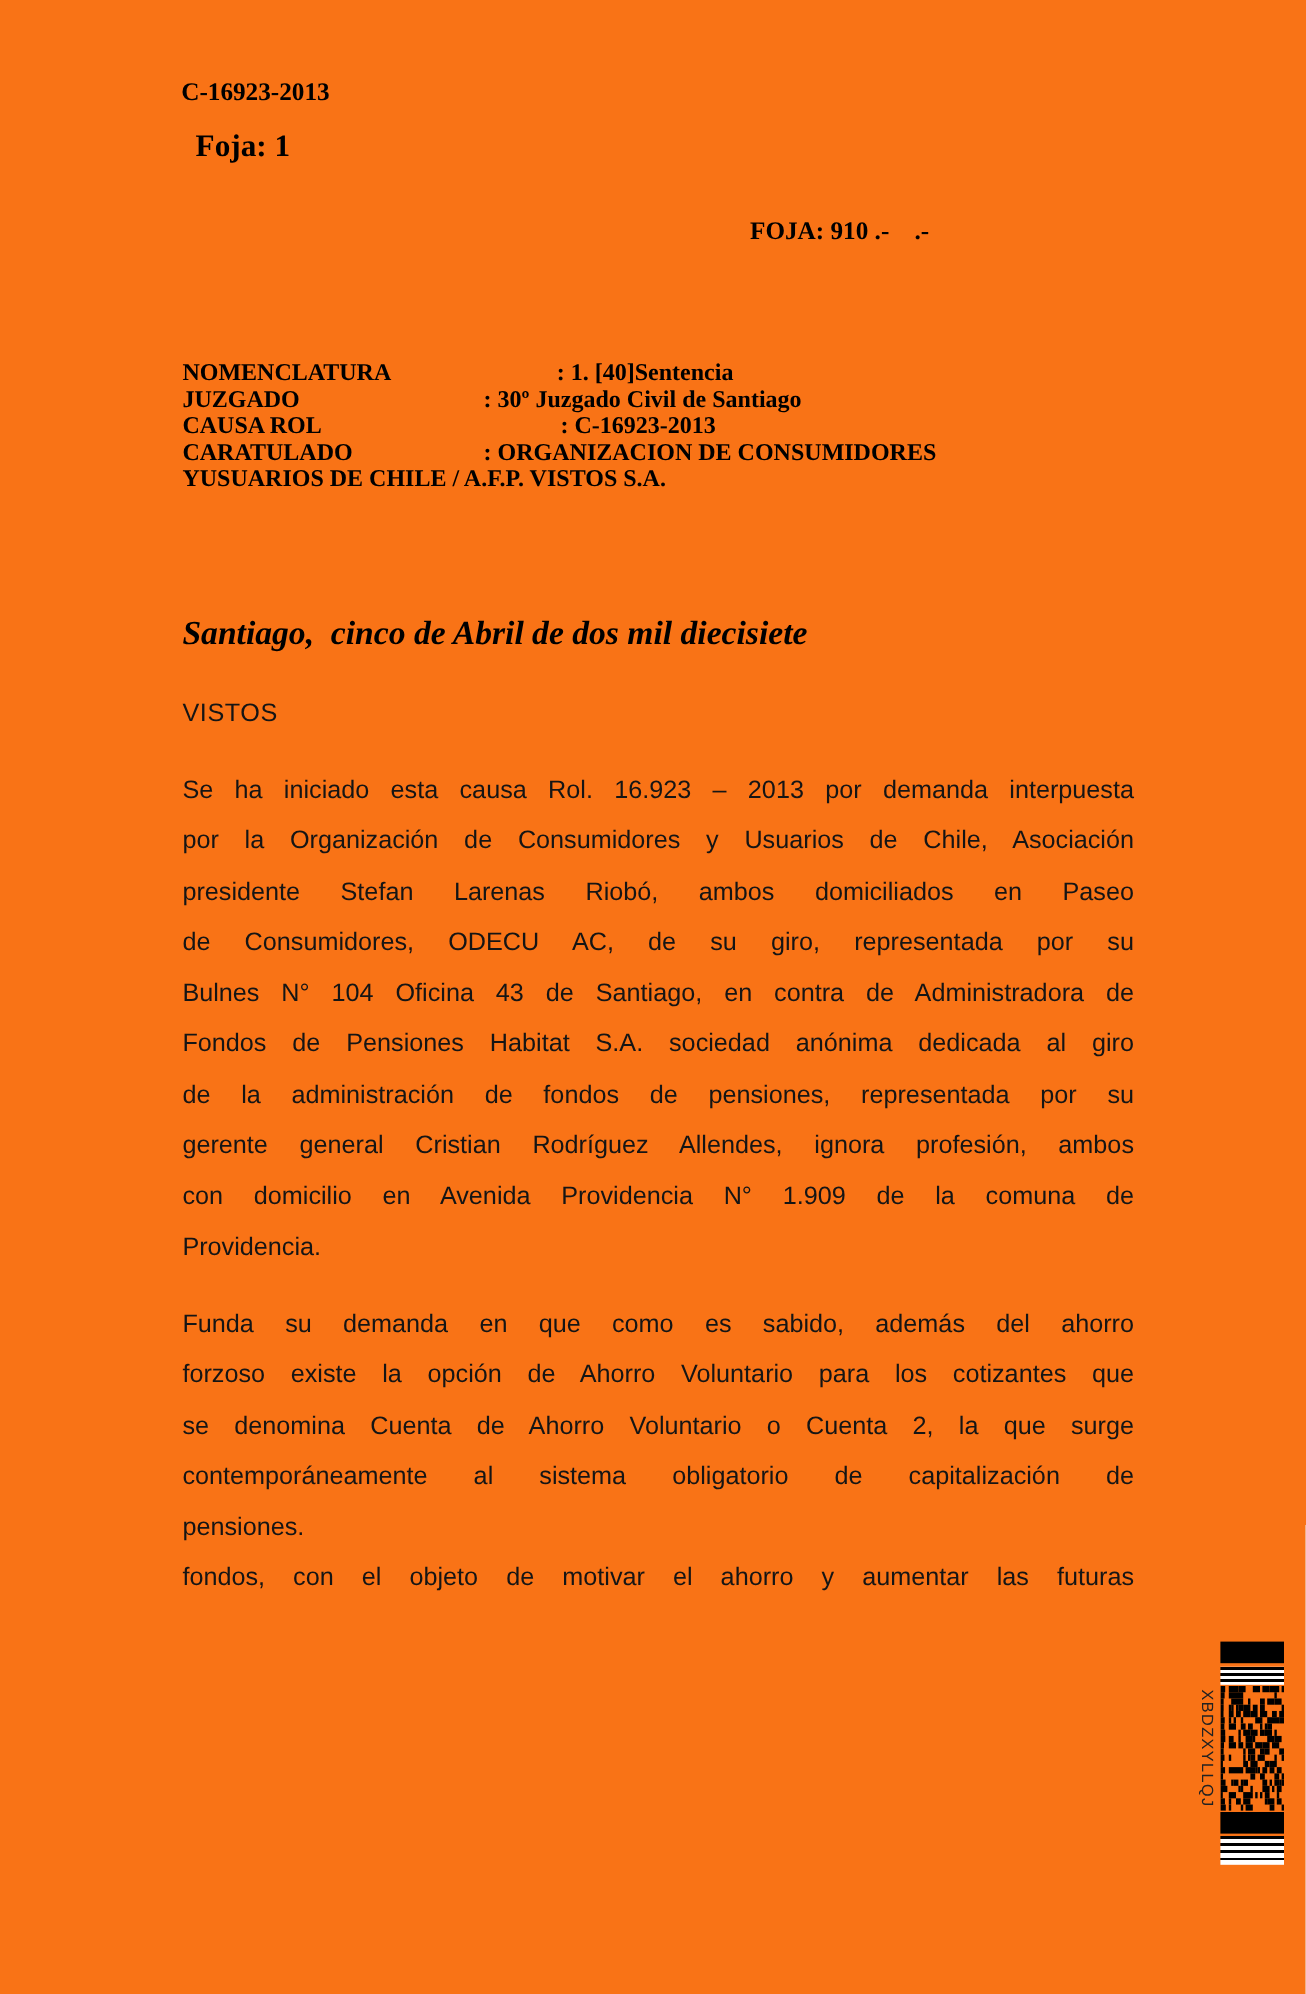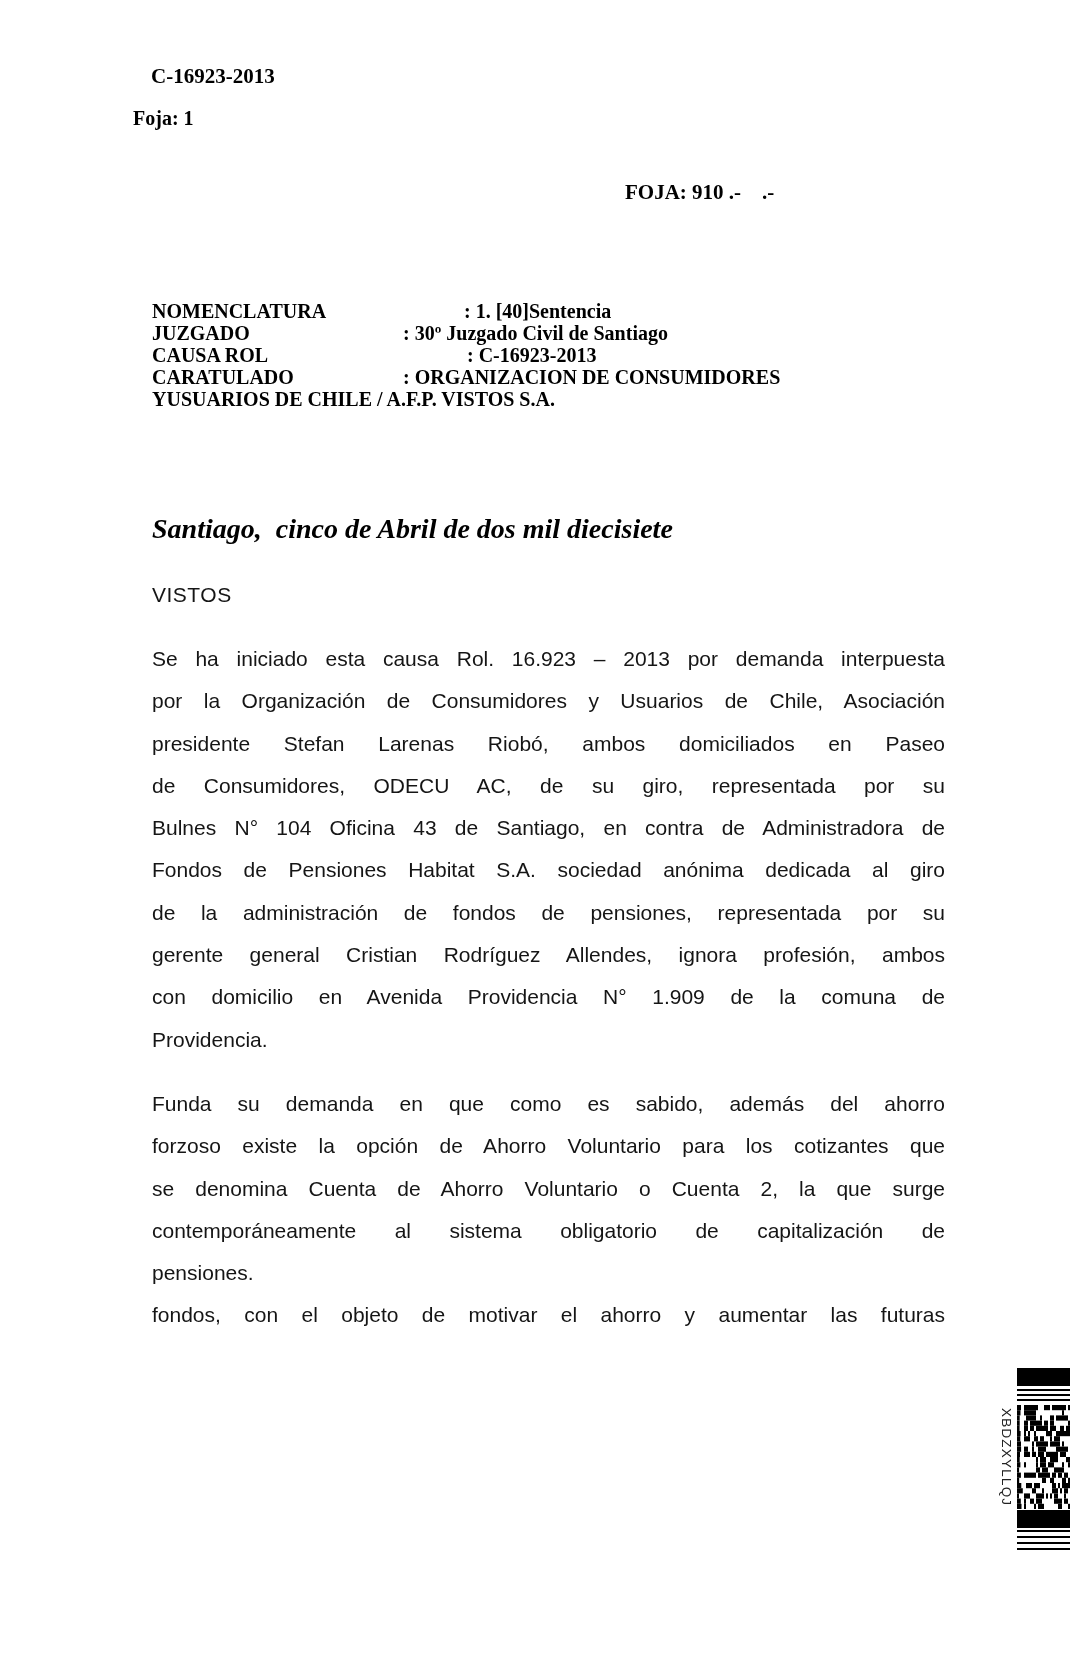--- a/index.html
+++ b/index.html
@@ -1,33 +1,33 @@
 <!DOCTYPE html>
 <html><head>
 <meta charset="utf-8">
 <style>
   * { margin: 0; padding: 0; box-sizing: border-box; }
   html, body { background: #e9e9e9; }
   .page {
     position: relative;
     width: 1088px;
     height: 1662px;
-    background: #ffffff;
+    background: #f97316;
     overflow: hidden;
     font-family: "Liberation Serif", serif;
     color: #000;
   }
   .abs { position: absolute; }
   .serifb {
     font-family: "Liberation Serif", serif;
     font-weight: bold;
     white-space: pre;
   }
   .case-number { left: 151px; top: 64px;  font-size: 21px; }
-  .foja-label  { left: 133px; top: 107px; font-size: 20px; }
+  .foja-label  { left: 163px; top: 107px; font-size: 26px; }
   .foja-header { left: 625px; top: 180px; font-size: 21px; }
 
   .meta { left: 152px; top: 300px; width: 800px; font-size: 20px; }
   .meta-row { position: relative; height: 22px; line-height: 22px; }
   .meta-label { position: absolute; left: 0; top: 0; font-weight: bold; white-space: pre; }
   .meta-value { position: absolute; top: 0; font-weight: bold; white-space: pre; }
   .meta-row:nth-of-type(1) .meta-value { left: 312px; }
   .meta-row:nth-of-type(2) .meta-value { left: 251px; }
   .meta-row:nth-of-type(3) .meta-value { left: 315px; }
   .meta-row:nth-of-type(4) .meta-value { left: 251px; }

